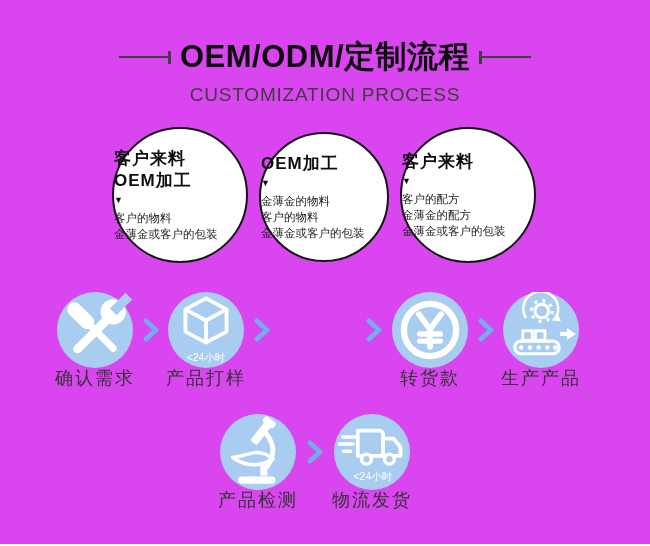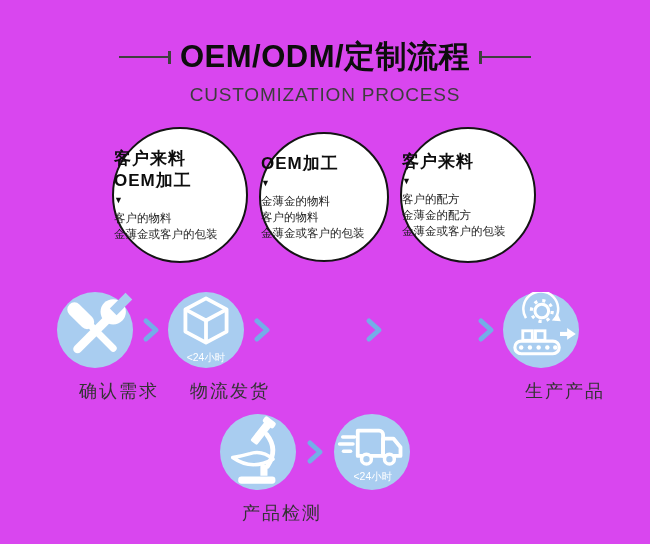--- a/index.html
+++ b/index.html
@@ -21,22 +21,22 @@
   .opt-circle { position:absolute; border:2.3px solid #141414; border-radius:50%; background:#fff;
                 display:flex; flex-direction:column; align-items:flex-start; justify-content:center; text-align:center; }
   .opt-bold { font-size:17px; font-weight:bold; color:#0d0d0d; line-height:22px; letter-spacing:1px; white-space:nowrap; }
   .opt-arrow { font-size:9px; color:#0d0d0d; line-height:13px; margin:2px 0 3px 0; }
   .opt-small { font-size:11.5px; color:#1c1c1c; line-height:16px; white-space:nowrap; }
 
   
   .step { position:absolute; width:76px; }
   .step-circle { width:76px; height:76px; border-radius:50%; background:#a9cdf0;
                  display:flex; align-items:flex-end; justify-content:center; }
-  .step-label { position:absolute; top:83px; left:50%; transform:translateX(-50%);
-                font-size:18px; color:#333; letter-spacing:2px; white-space:nowrap; padding-top:4px;margin-left:24px; }
+  .step-label { position:absolute; top:70px; left:50%; transform:translateX(-50%);
+                font-size:18px; color:#333; letter-spacing:2px; white-space:nowrap; padding-top:4px; }
   .chevron { position:absolute; width:20px; height:26px; }
 </style>
 </head>
 <body>
 
 <div class="stage">
 
   <div class="header">
     <div class="title-row">
       <div class="title-rule left">
@@ -95,36 +95,49 @@
 
   <div class="step" style="left:168px; top:292px;">
     <div class="step-circle">
       <svg width="76" height="76" viewBox="0 0 48 48">
         <polygon points="24,4 37,11 37,25 24,32 11,25 11,11" fill="none" stroke="#fff" stroke-width="2.4" stroke-linejoin="round"></polygon>
         <polyline points="11,11 24,18 37,11" fill="none" stroke="#fff" stroke-width="2.4" stroke-linejoin="round"></polyline>
         <line x1="24" y1="18" x2="24" y2="32" stroke="#fff" stroke-width="2.4"></line>
         <text x="24" y="43.5" font-size="6.6" fill="#fff" text-anchor="middle">&lt;24小时</text>
       </svg>
     </div>
-    <div class="step-label">物流发货</div>
+    <div class="step-label">产品打样</div>
   </div>
 
   <div class="chevron" style="left:252px; top:317px;">
     <svg width="20" height="26" viewBox="0 0 20 26">
         <polyline points="5,4 15,13 5,22" fill="none" stroke="#74ade8" stroke-width="5" stroke-linecap="round" stroke-linejoin="round"></polyline>
       </svg>
   </div>
 
 
   <div class="chevron" style="left:364px; top:317px;">
     <svg width="20" height="26" viewBox="0 0 20 26">
         <polyline points="5,4 15,13 5,22" fill="none" stroke="#74ade8" stroke-width="5" stroke-linecap="round" stroke-linejoin="round"></polyline>
       </svg>
   </div>
 
+  <div class="step" style="left:392px; top:292px;">
+    <div class="step-circle">
+      <svg width="76" height="76" viewBox="0 0 48 48">
+        <circle cx="24" cy="24" r="16.5" fill="none" stroke="#fff" stroke-width="4"></circle>
+        <line x1="17" y1="14" x2="24" y2="23.5" stroke="#fff" stroke-width="3.6" stroke-linecap="round"></line>
+        <line x1="31" y1="14" x2="24" y2="23.5" stroke="#fff" stroke-width="3.6" stroke-linecap="round"></line>
+        <line x1="24" y1="23.5" x2="24" y2="34.5" stroke="#fff" stroke-width="3.6" stroke-linecap="round"></line>
+        <line x1="17.5" y1="26.5" x2="30.5" y2="26.5" stroke="#fff" stroke-width="3.4" stroke-linecap="round"></line>
+        <line x1="17.5" y1="31" x2="30.5" y2="31" stroke="#fff" stroke-width="3.4" stroke-linecap="round"></line>
+      </svg>
+    </div>
+    <div class="step-label">转货款</div>
+  </div>
 
   <div class="chevron" style="left:476px; top:317px;">
     <svg width="20" height="26" viewBox="0 0 20 26">
         <polyline points="5,4 15,13 5,22" fill="none" stroke="#74ade8" stroke-width="5" stroke-linecap="round" stroke-linejoin="round"></polyline>
       </svg>
   </div>
 
   <div class="step" style="left:220px; top:414px;">
     <div class="step-circle">
       <svg width="76" height="76" viewBox="0 0 48 48">
@@ -175,15 +188,16 @@
         <line x1="5.5" y1="14.5" x2="13" y2="14.5" stroke="#fff" stroke-width="2.2" stroke-linecap="round"></line>
         <line x1="3.5" y1="19" x2="12" y2="19" stroke="#fff" stroke-width="2.2" stroke-linecap="round"></line>
         <line x1="6" y1="23.5" x2="10.5" y2="23.5" stroke="#fff" stroke-width="2.2" stroke-linecap="round"></line>
         <path d="M15 10.5 h13.5 a2.5 2.5 0 0 1 2.5 2.5 v13.5 h-16 z" fill="none" stroke="#fff" stroke-width="2.4" stroke-linejoin="round"></path>
         <path d="M31 15.5 h6.5 l4.5 5.5 v5.5 h-11 z" fill="none" stroke="#fff" stroke-width="2.4" stroke-linejoin="round"></path>
         <circle cx="20.5" cy="28.5" r="3.1" fill="#a9cdf0" stroke="#fff" stroke-width="2.2"></circle>
         <circle cx="35" cy="28.5" r="3.1" fill="#a9cdf0" stroke="#fff" stroke-width="2.2"></circle>
         <text x="24.5" y="41.5" font-size="6.6" fill="#fff" text-anchor="middle">&lt;24小时</text>
       </svg>
     </div>
+    <div class="step-label">物流发货</div>
   </div>
 
 </div>
 
 </body></html>

